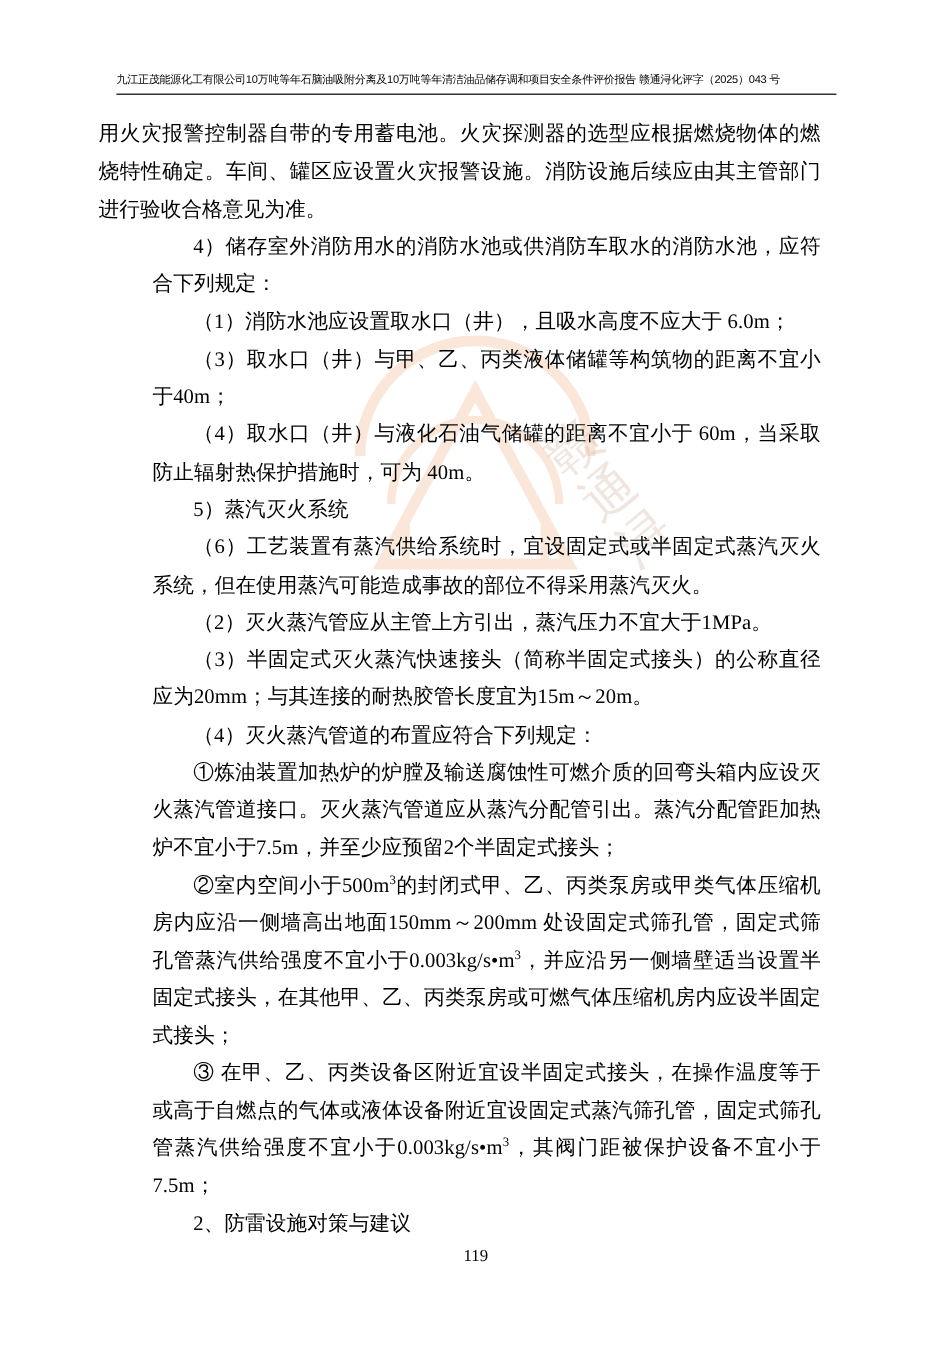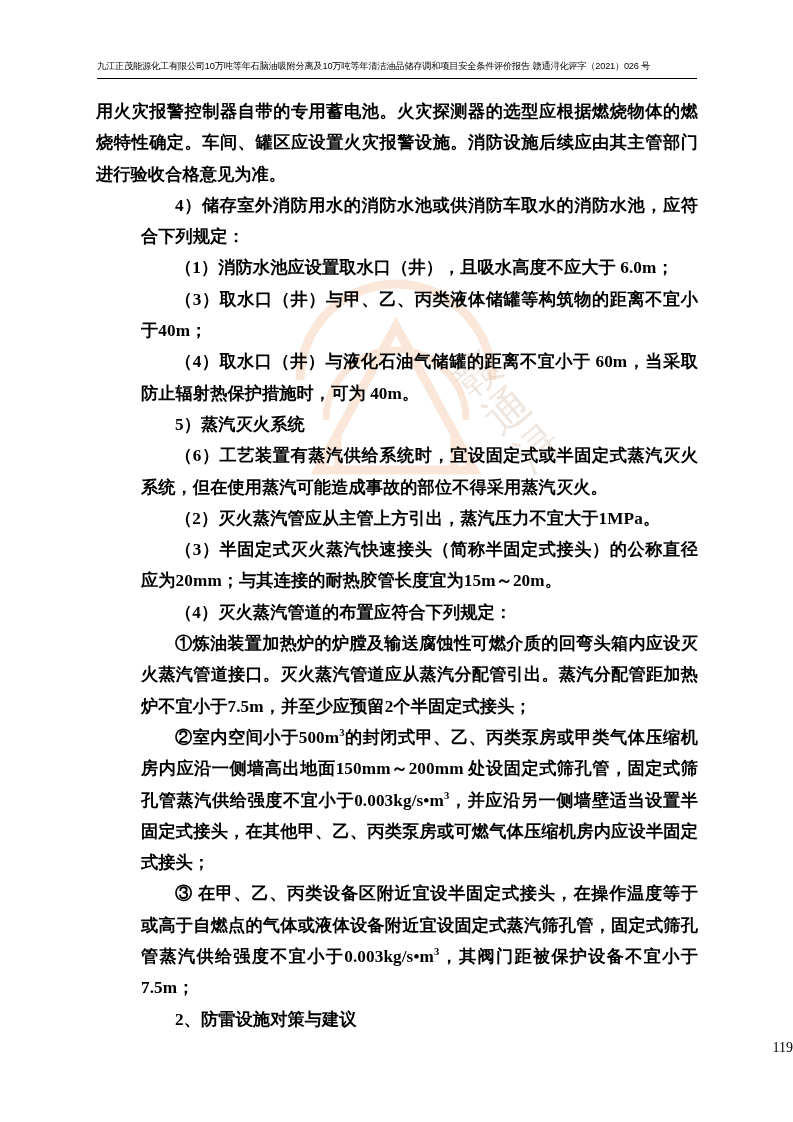--- a/index.html
+++ b/index.html
@@ -48,42 +48,41 @@
     position: absolute;
     top: 78px;
     left: 97px;
     width: 600px;
     border-top: 1px solid #000;
     height: 0;
   }
   .body-text {
     position: absolute;
     top: 96px;
-    left: 96px;
+    left: 82px;
     width: 602px;
-    font-weight: bold;
   }
   p {
     margin: 0;
     font-size: 17.2px;
     line-height: 31.3px;
     text-align: justify;
     text-justify: inter-ideograph;
     letter-spacing: 0.1px;
   }
   p.indent {
     text-indent: 34px;
     margin-left: 45px;
   }
   .footer {
     position: absolute;
     top: 1040px;
     left: 0;
     width: 793px;
-    text-align: right;
+    text-align: center;
     font-size: 14px;
     font-family: "Liberation Serif", "DejaVu Serif", serif;
   }
   sup {
     font-size: 0.62em;
     vertical-align: super;
     line-height: 0;
   }
 </style>
 </head>
@@ -101,21 +100,21 @@
       <path d="M454 470 L454 430" fill="none" stroke="#f0b98f" stroke-width="7"></path>
     </g>
     <g opacity="0.28" fill="#c9a98f" font-family="DejaVu Sans, sans-serif" font-size="44">
       <text x="470" y="398" transform="rotate(-40 470 398)">赣</text>
       <text x="500" y="436" transform="rotate(-40 500 436)">通</text>
       <text x="530" y="474" transform="rotate(-40 530 474)">浔</text>
     </g>
   </svg>
 
   <div class="content">
-    <div class="header">九江正茂能源化工有限公司10万吨等年石脑油吸附分离及10万吨等年清洁油品储存调和项目安全条件评价报告  赣通浔化评字（2021）026 号</div>
+    <div class="header">九江正茂能源化工有限公司10万吨等年石脑油吸附分离及10万吨等年清洁油品储存调和项目安全条件评价报告  赣通浔化评字（2025）043 号</div>
     <div class="hrule"></div>
 
     <div class="body-text">
         <p class="">用火灾报警控制器自带的专用蓄电池。火灾探测器的选型应根据燃烧物体的燃烧特性确定。车间、罐区应设置火灾报警设施。消防设施后续应由其主管部门进行验收合格意见为准。</p>
         <p class="indent">4）储存室外消防用水的消防水池或供消防车取水的消防水池，应符合下列规定：</p>
         <p class="indent">（1）消防水池应设置取水口（井），且吸水高度不应大于 6.0m；</p>
         <p class="indent">（3）取水口（井）与甲、乙、丙类液体储罐等构筑物的距离不宜小于40m；</p>
         <p class="indent">（4）取水口（井）与液化石油气储罐的距离不宜小于 60m，当采取防止辐射热保护措施时，可为 40m。</p>
         <p class="indent">5）蒸汽灭火系统</p>
         <p class="indent">（6）工艺装置有蒸汽供给系统时，宜设固定式或半固定式蒸汽灭火系统，但在使用蒸汽可能造成事故的部位不得采用蒸汽灭火。</p>

